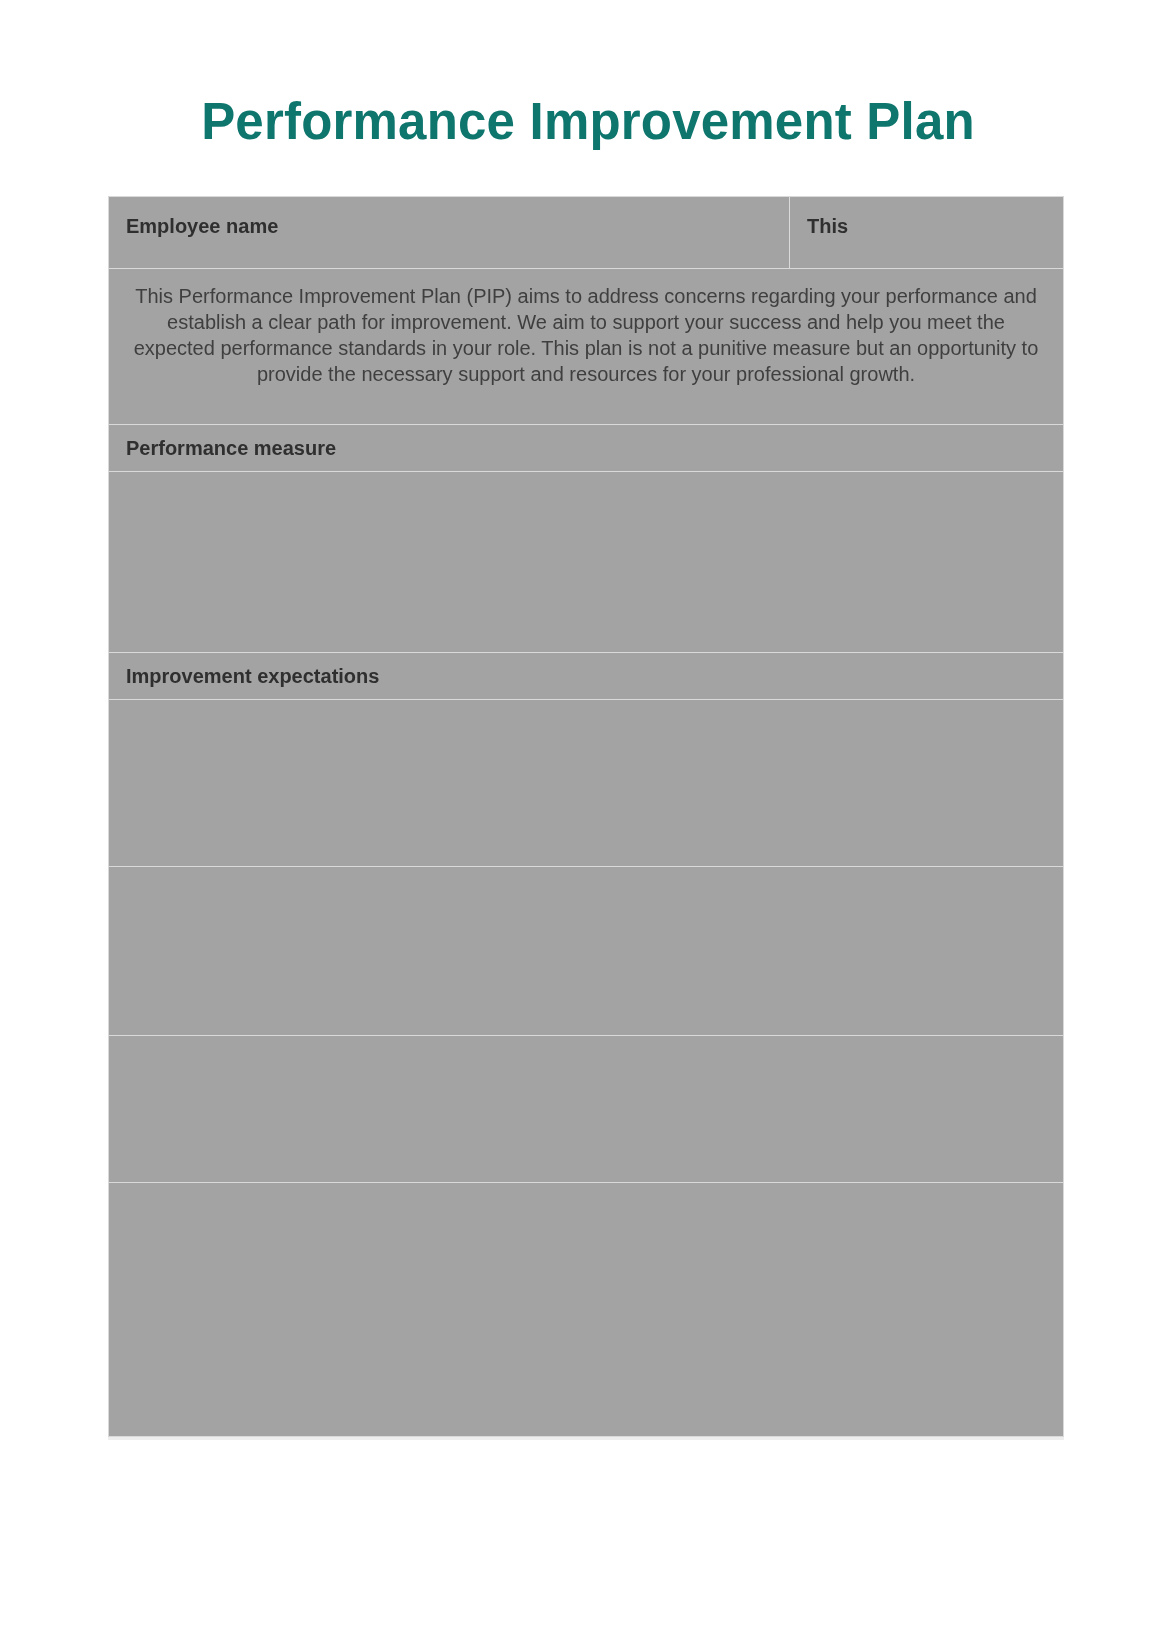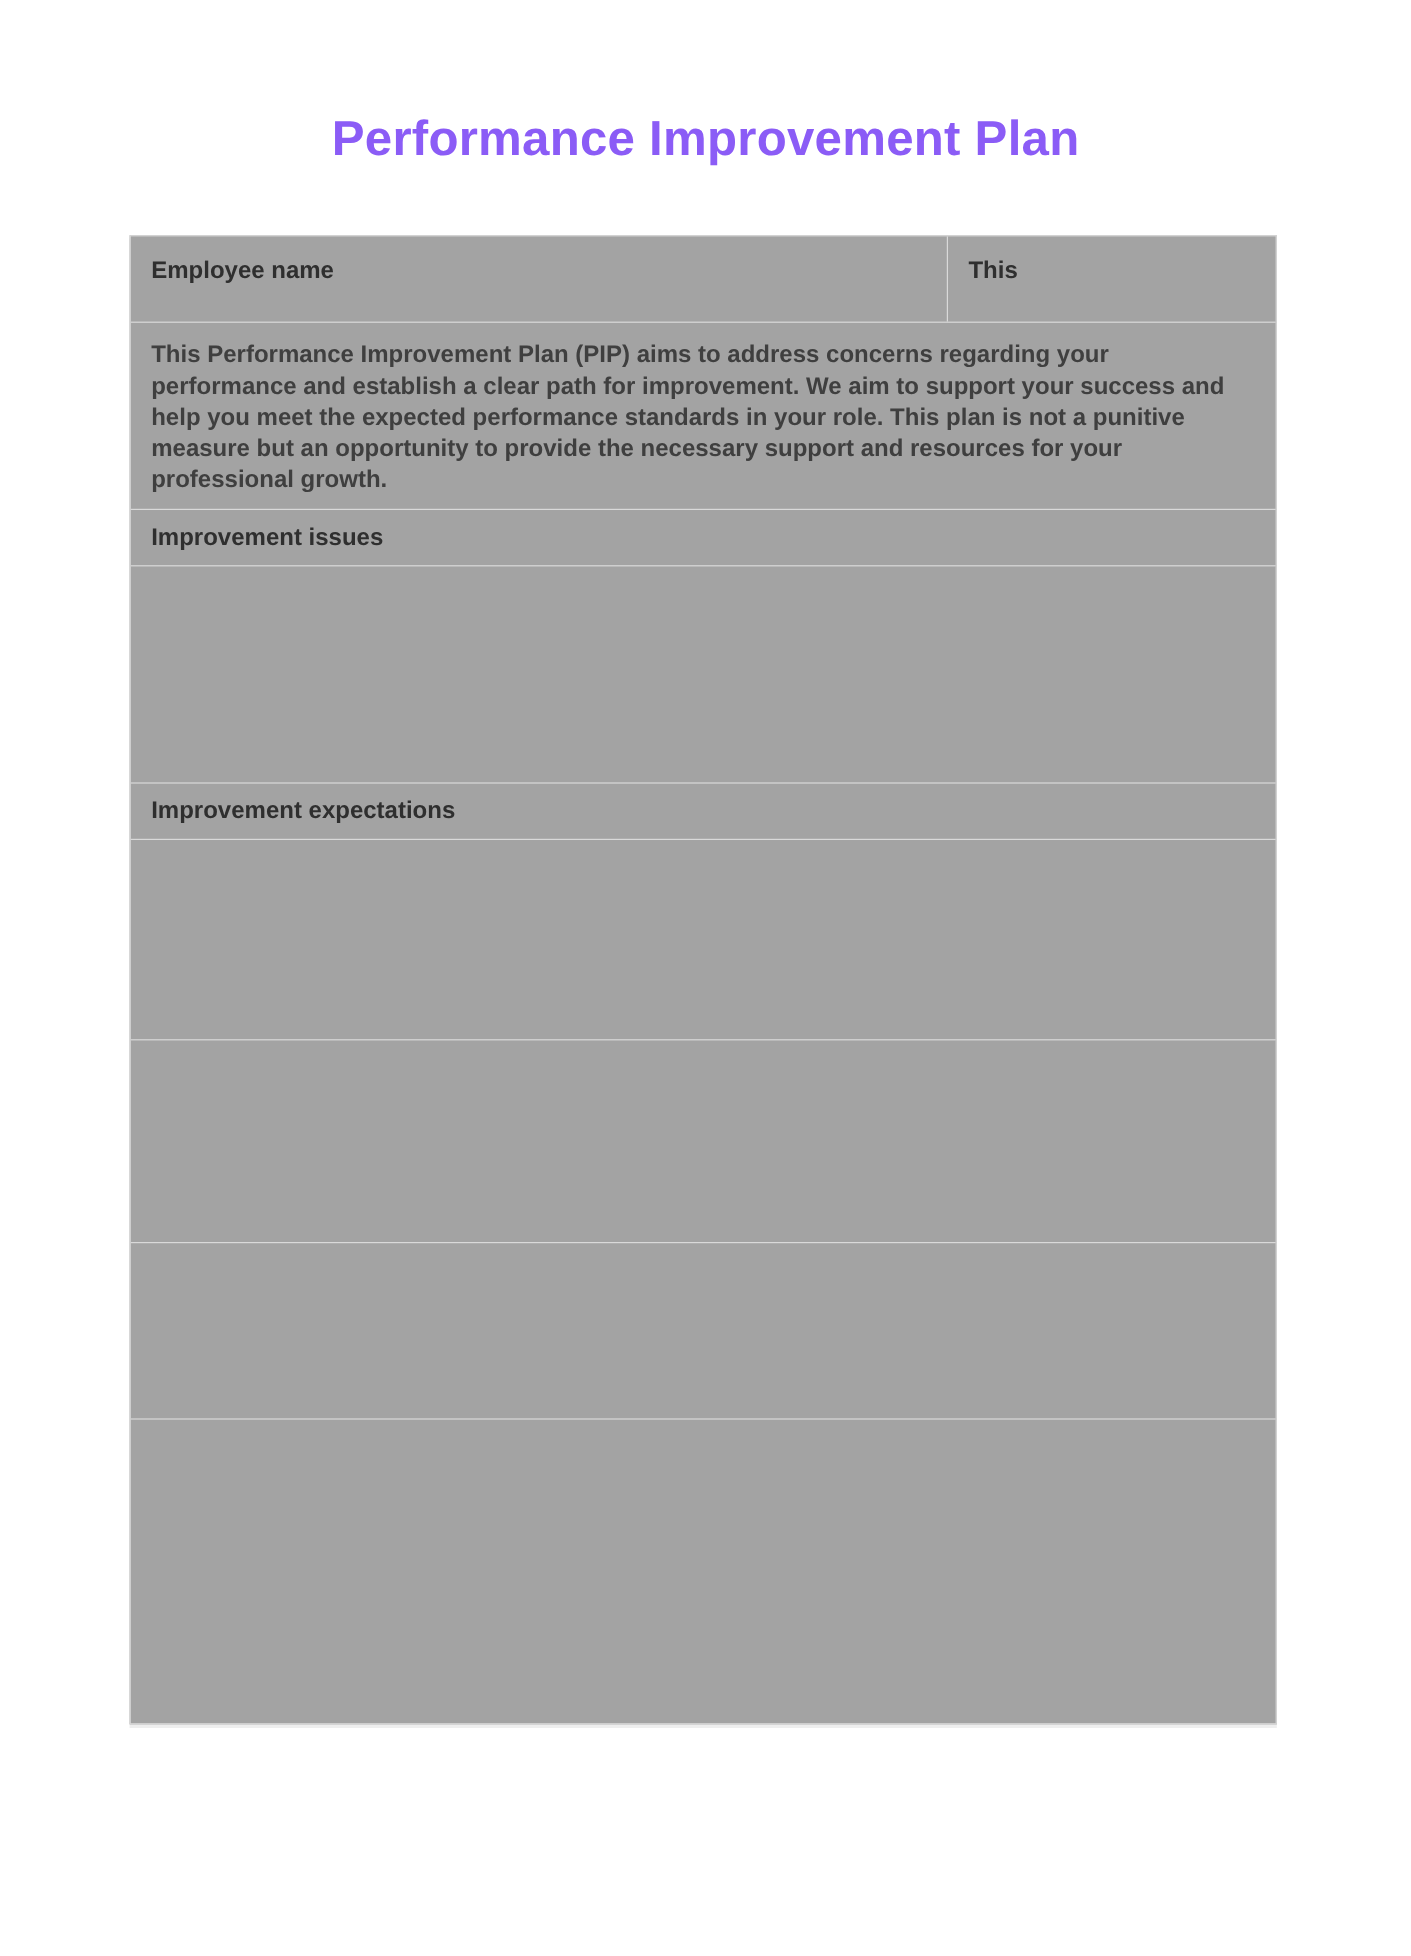--- a/index.html
+++ b/index.html
@@ -15,24 +15,24 @@
     position: absolute;
     inset: 0;
     background: #ffffff;
   }
   .doc-title {
     position: absolute;
     top: 92px;
     left: 0;
     width: 100%;
     text-align: center;
-    font-size: 41px;
+    font-size: 51px;
     font-weight: 700;
     letter-spacing: 0.2px;
-    color: #8b5cf6;
+    color: #0f766e;
   }
   .form-table {
     position: absolute;
     left: 108px;
     top: 196px;
     width: 956px;
     border: 1px solid #d9d9d9;
     background: #a3a3a3;
     display: flex;
     flex-direction: column;
@@ -66,22 +66,21 @@
   }
 
   .row-intro {
     height: 156px;
     padding: 14px 17px 0 17px;
   }
   .intro-text {
     font-size: 20px;
     line-height: 26px;
     color: #3f3f3f;
-    text-align: left;
-    font-weight: bold;
+    text-align: center;
   }
 
   .row-label {
     height: 47px;
     display: flex;
     align-items: center;
     padding: 0 17px;
   }
 
   .fill-issues       { height: 181px; }
@@ -106,21 +105,21 @@
       <div class="cell cell-date">
         <span class="cell-label">This</span>
       </div>
     </div>
 
     <div class="row row-intro">
       <p class="intro-text">This Performance Improvement Plan (PIP) aims to address concerns regarding your performance and establish a clear path for improvement. We aim to support your success and help you meet the expected performance standards in your role. This plan is not a punitive measure but an opportunity to provide the necessary support and resources for your professional growth.</p>
     </div>
 
     <div class="row row-label">
-      <span class="cell-label">Improvement issues</span>
+      <span class="cell-label">Performance measure</span>
     </div>
     <div class="row fill-issues"></div>
 
     <div class="row row-label">
       <span class="cell-label">Improvement expectations</span>
     </div>
     <div class="row fill-expectations"></div>
 
     <div class="row fill-support"></div>
 

